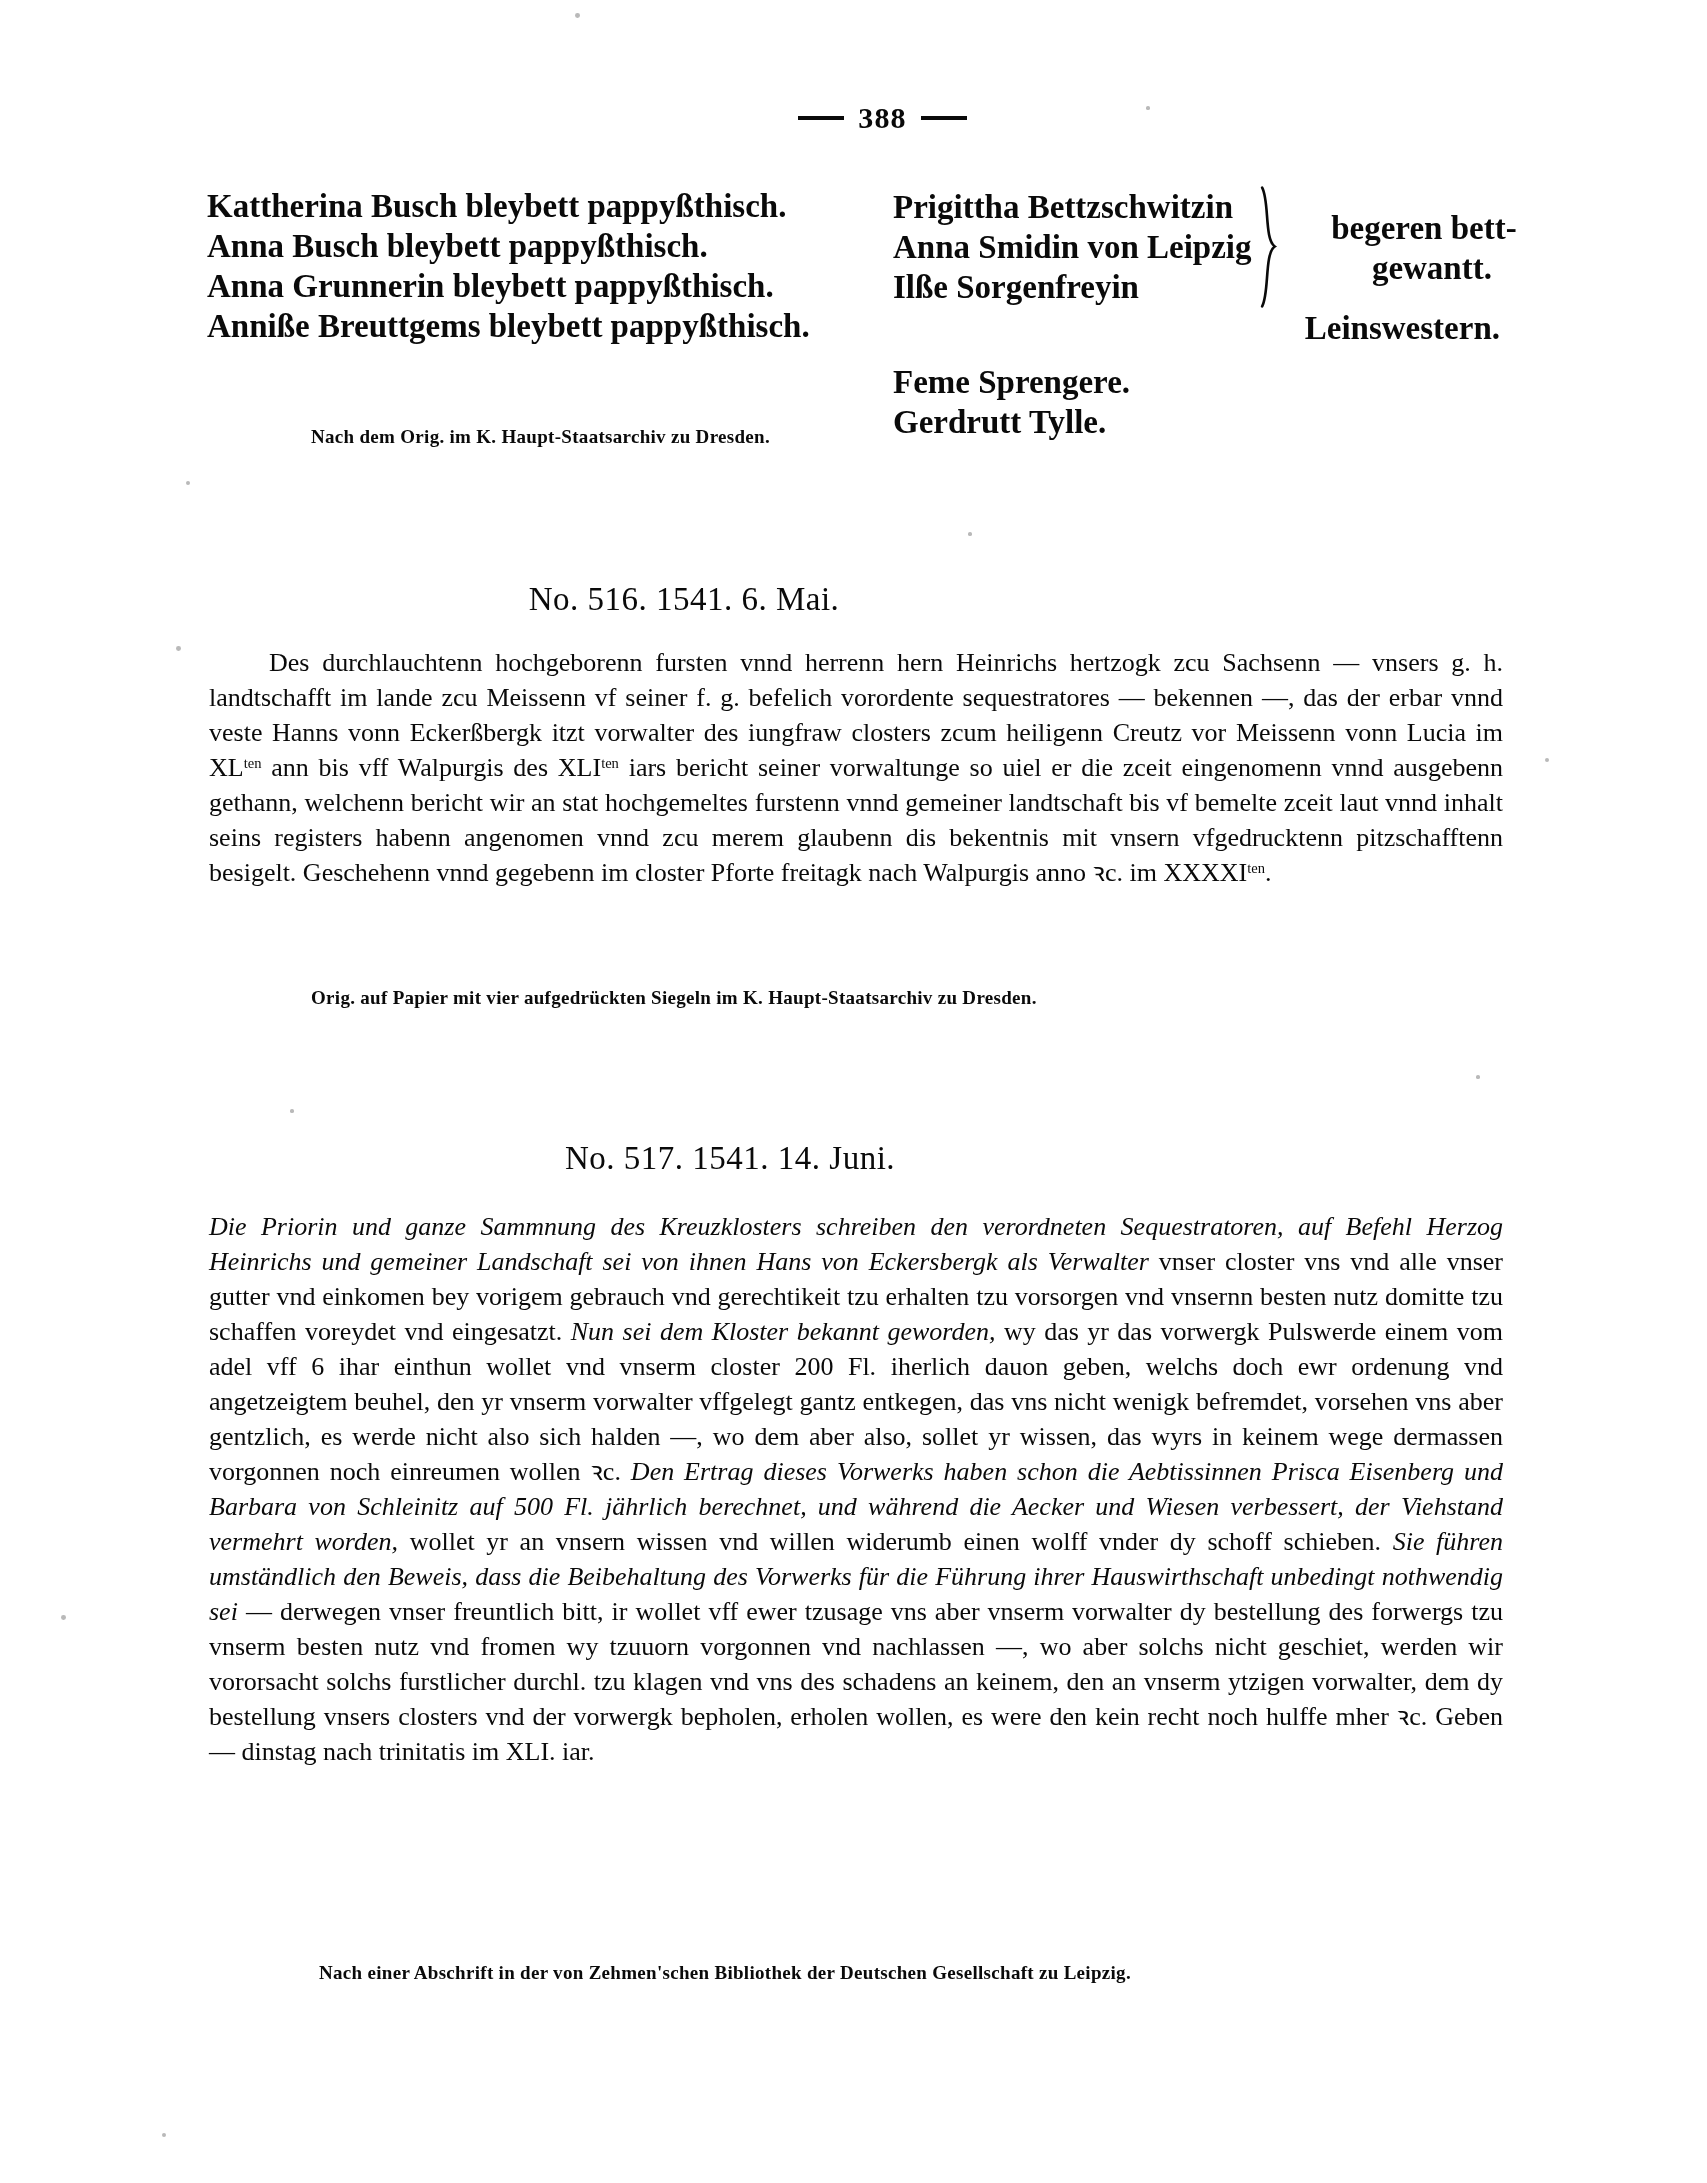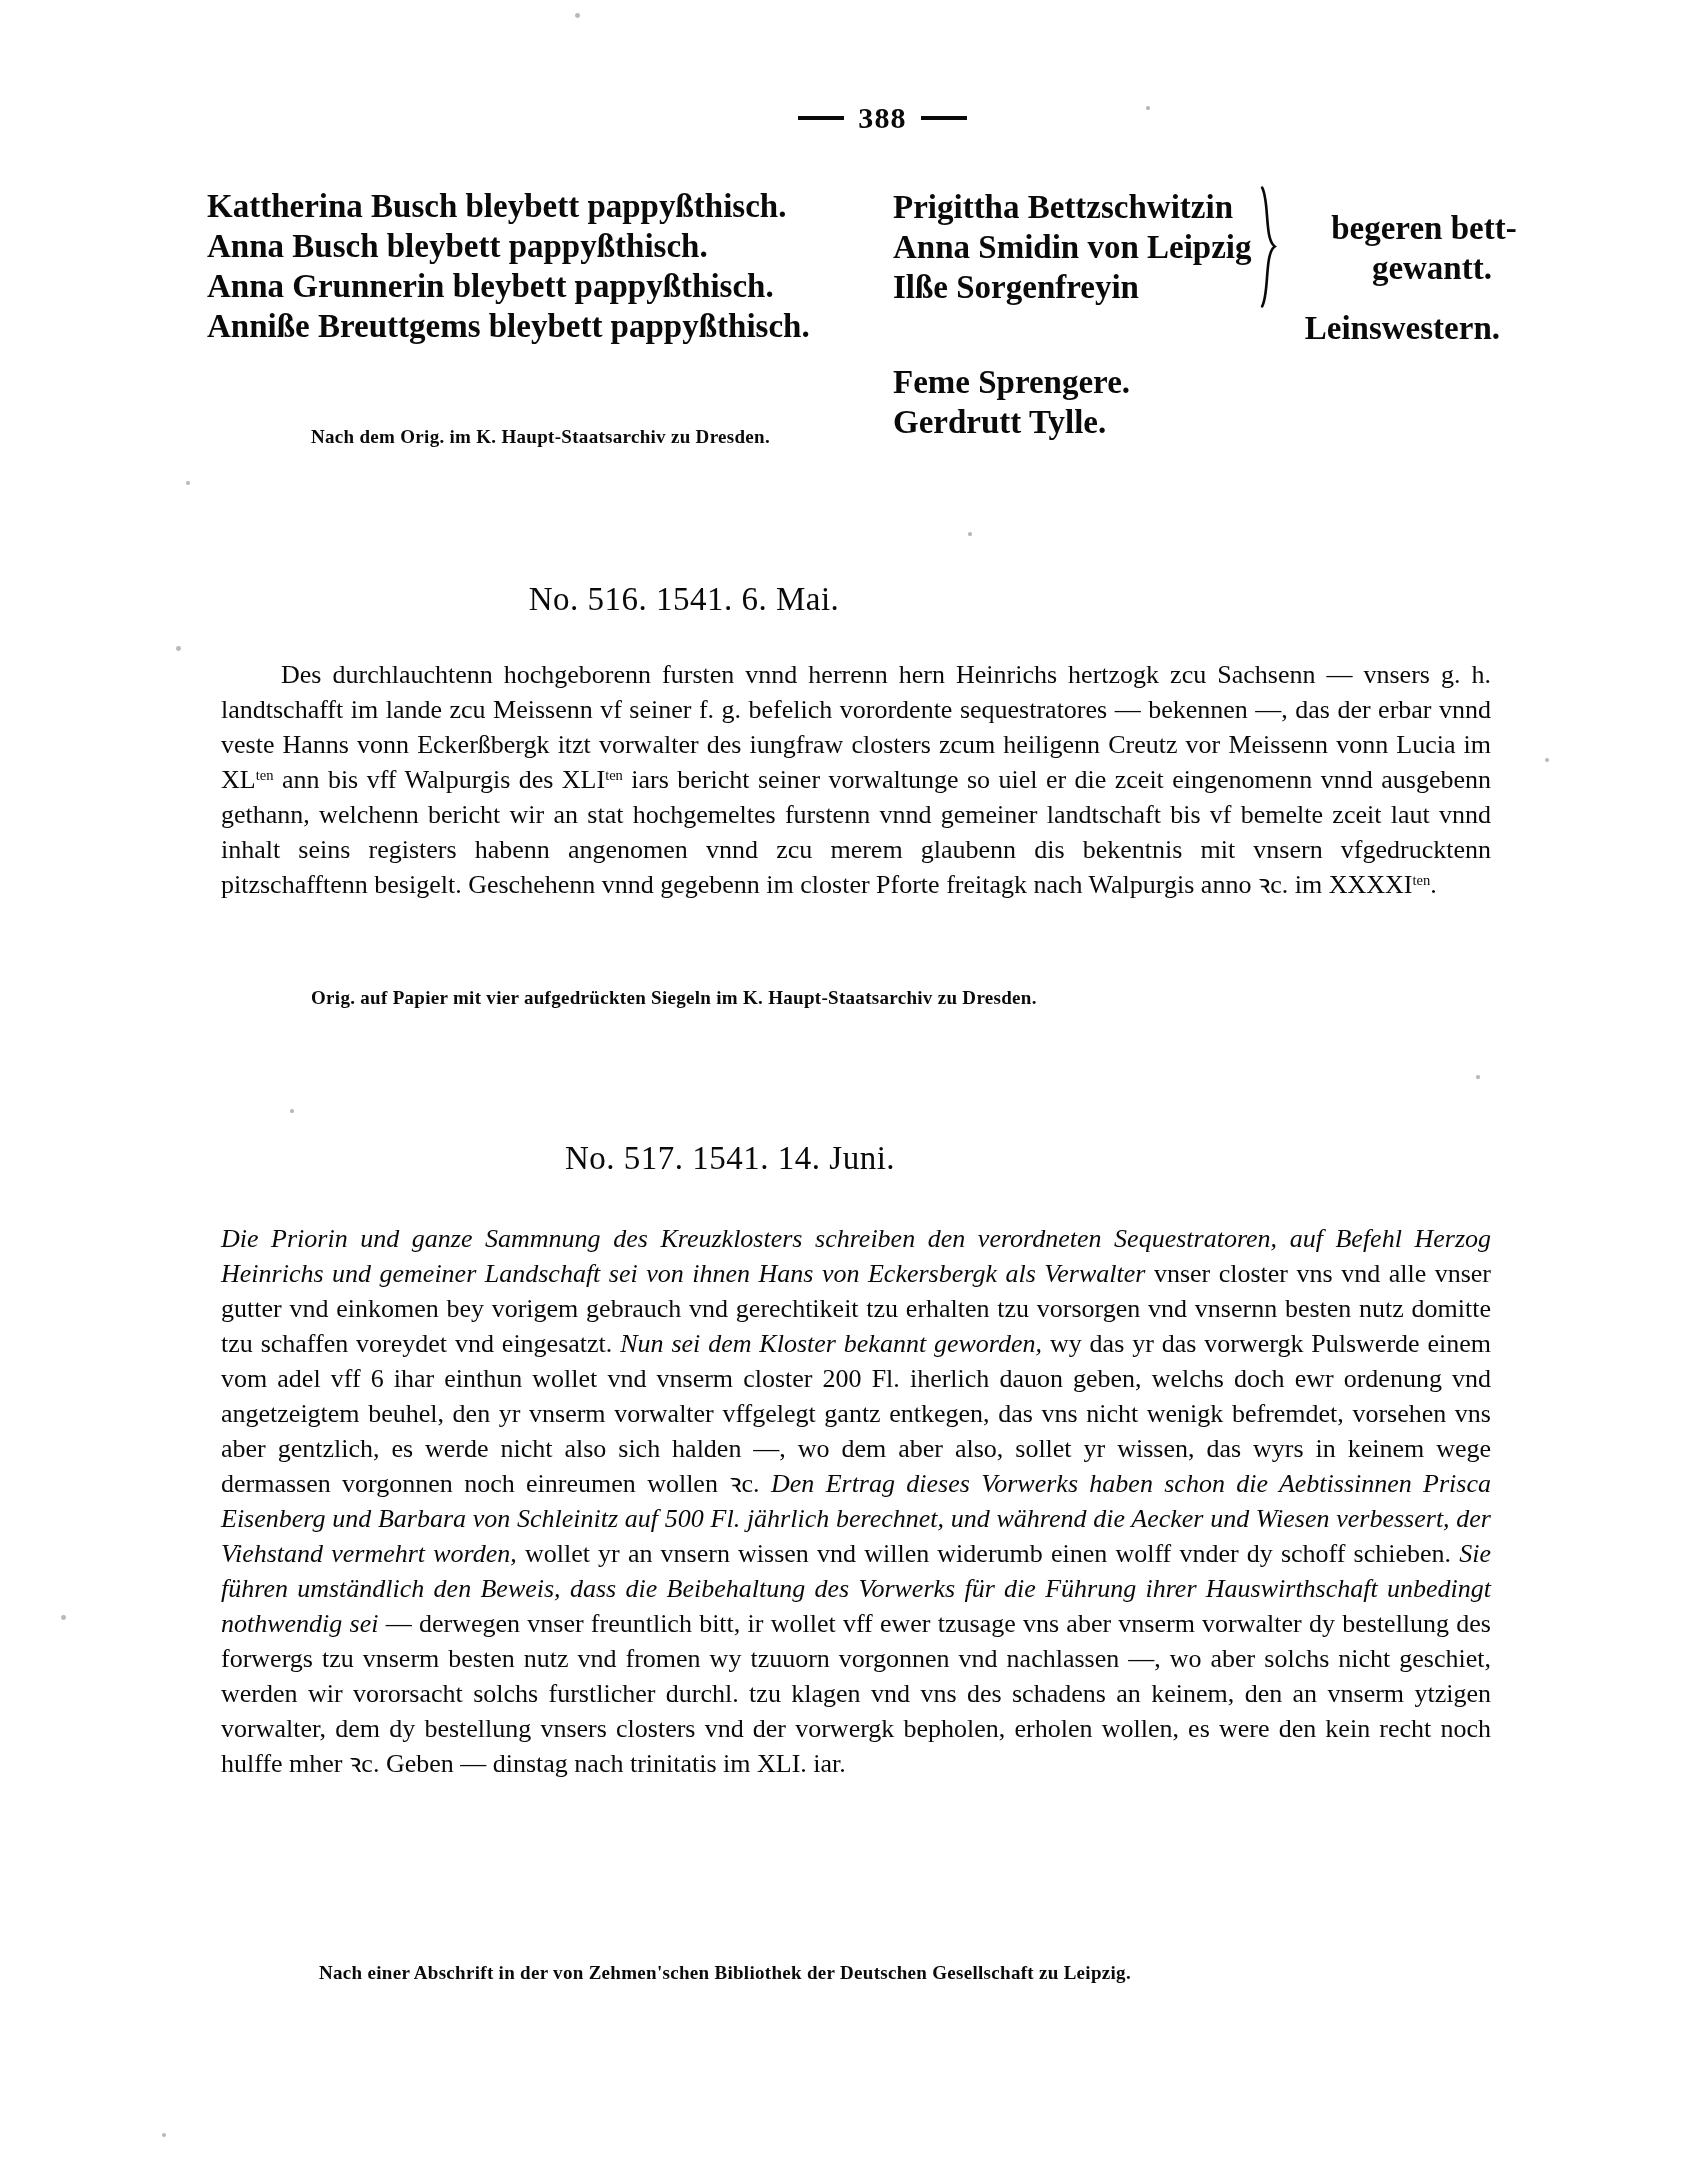--- a/index.html
+++ b/index.html
@@ -127,21 +127,21 @@
     left: 209px;
     width: 1294px;
     font-size: 26px;
     line-height: 35px;
     text-align: justify;
     text-align-last: left;
   }
   .body-block.b516 { top: 645px; }
   .body-block.b517 { top: 1209px; }
   .body-block p {
-    margin: 12px;
+    margin: 0;
     text-indent: 0;
   }
   .indent-first { display: inline-block; width: 60px; }
   .it { font-style: italic; }
   sup {
     font-size: 0.56em;
     vertical-align: 0.52em;
     line-height: 0;
   }
 

